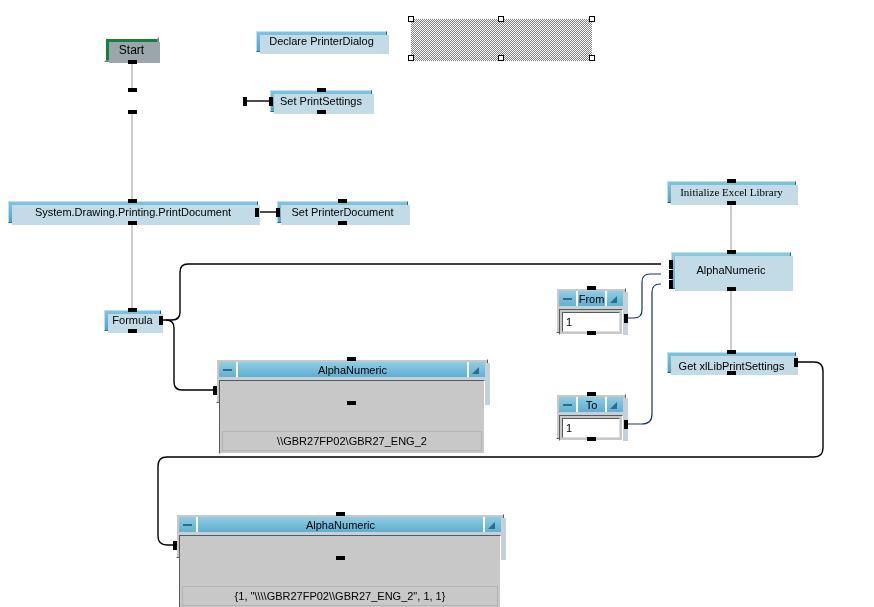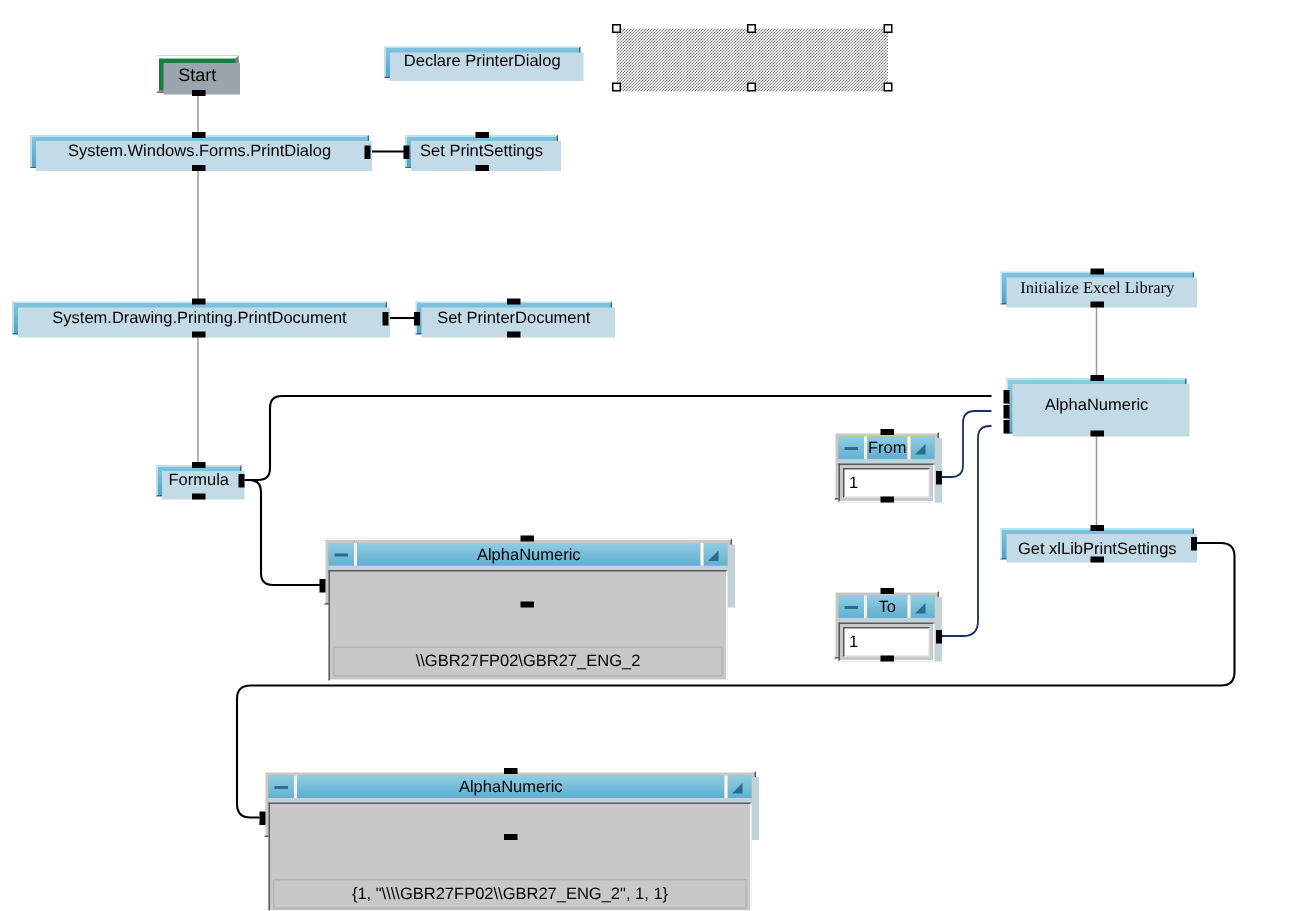--- a/index.html
+++ b/index.html
@@ -138,21 +138,21 @@
     content: "";
     position: absolute;
     left: 3px; right: -3px; top: 3px; bottom: -3px;
     background: #c3d2da;
     z-index: -1;
   }
   .wtitlebar {
     height: 15px;
     display: flex;
     align-items: stretch;
-    background: #eab308;
+    background: #86efac;
   }
   .wmin {
     width: 17px;
     background: linear-gradient(to bottom,#8fcde4,#63b0d2);
     border-right: 1px solid #ffffff;
     display: flex; align-items: center; justify-content: center;
     color: #1b4f66;
     font-size: 11px;
     line-height: 1;
   }
@@ -267,23 +267,20 @@
   <div class="node" style="left:424px;top:31px;width:146px;height:21px;">
     <span class="lbl">Declare PrinterDocument</span>
   </div>
   <div class="handle" style="left:408px;top:16px;"></div>
   <div class="handle" style="left:498px;top:16px;"></div>
   <div class="handle" style="left:589px;top:16px;"></div>
   <div class="handle" style="left:408px;top:55px;"></div>
   <div class="handle" style="left:498px;top:55px;"></div>
   <div class="handle" style="left:589px;top:55px;"></div>
 
-  <div class="node" style="left:20px;top:90px;width:226px;height:22px;">
-    <span class="lbl">System.Windows.Forms.PrintDialog</span>
-  </div>
   <div class="port h" style="left:128px;top:88px;"></div>
   <div class="port h" style="left:128px;top:110px;"></div>
   <div class="port v" style="left:243px;top:97px;"></div>
 
   <div class="node" style="left:270px;top:90px;width:102px;height:22px;">
     <span class="lbl">Set PrintSettings</span>
   </div>
   <div class="port v" style="left:269px;top:97px;"></div>
   <div class="port h" style="left:317px;top:88px;"></div>
   <div class="port h" style="left:317px;top:110px;"></div>

